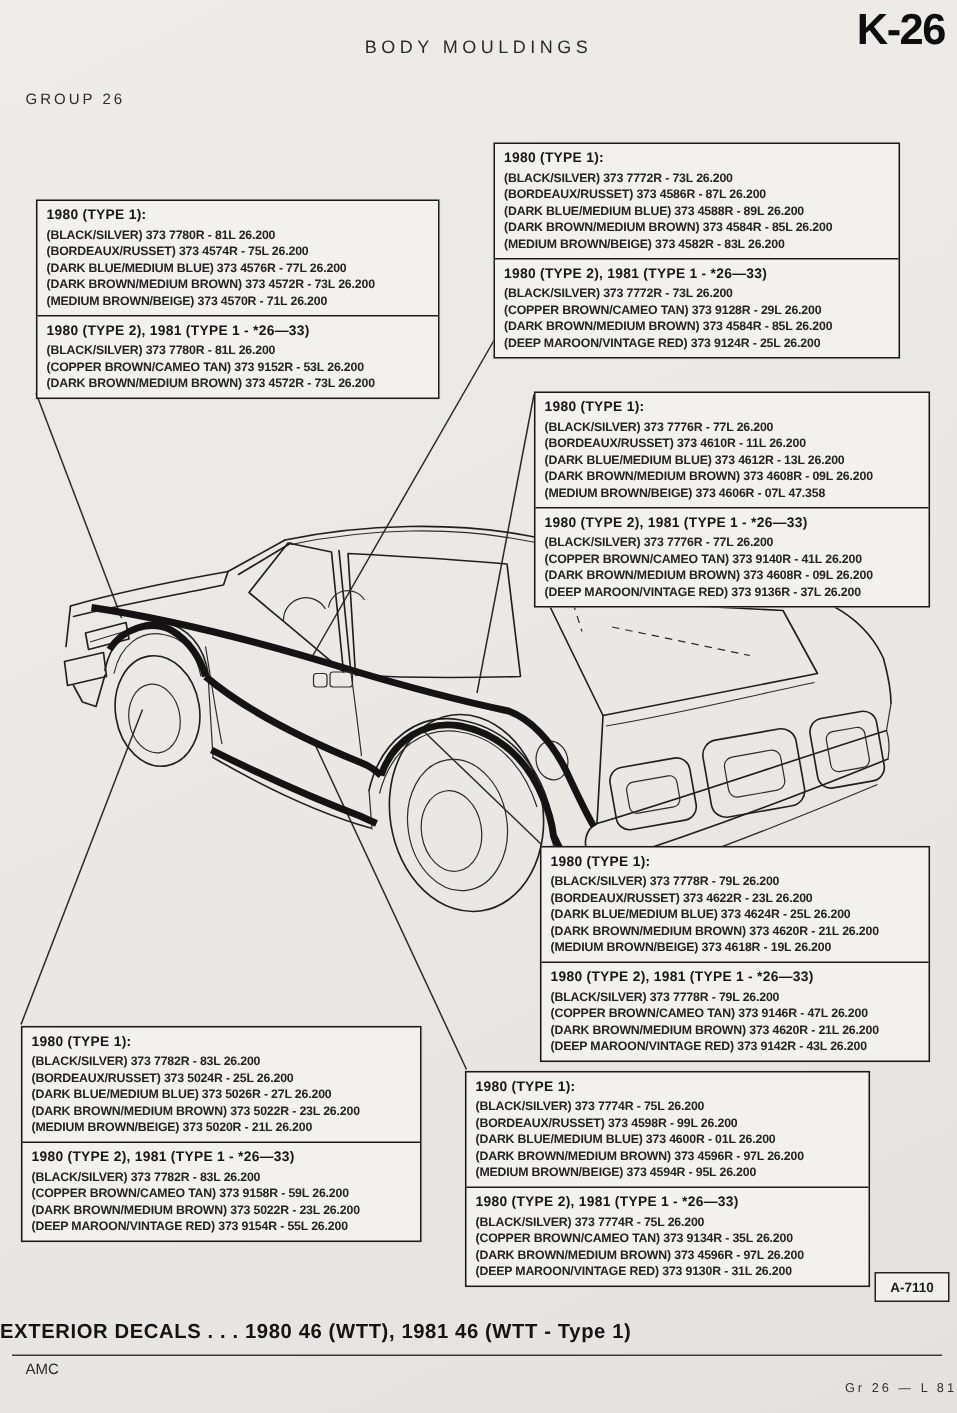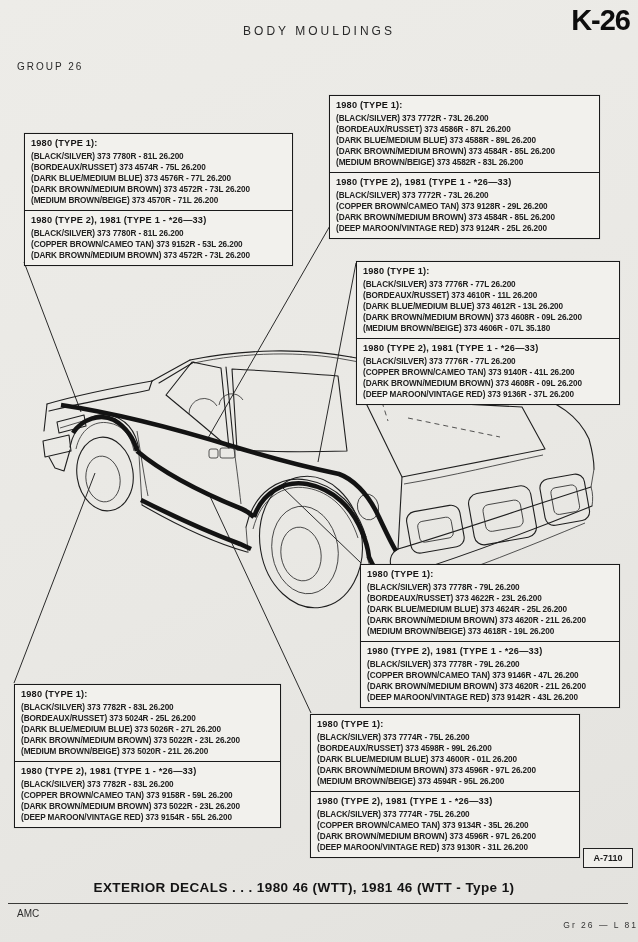--- a/index.html
+++ b/index.html
@@ -22,21 +22,21 @@
   .sec2{border-top:1.4px solid #1a1a1a;}
   .sec-head{font-size:9.2px;line-height:12px;font-weight:bold;letter-spacing:.2px;color:#161616;margin-bottom:2px;white-space:nowrap;}
   .part-line{font-size:8.2px;line-height:11px;font-weight:bold;letter-spacing:-0.1px;color:#222;white-space:nowrap;}
   
   .fig-code{
     position:absolute;left:583px;top:848px;width:48px;height:18px;
     border:1.4px solid #222;background:#f0efeb;font-size:9px;font-weight:bold;
     display:flex;align-items:center;justify-content:center;color:#1a1a1a;
   }
   
-  .caption{position:absolute;left:0;right:30px;top:880px;text-align:center;font-size:13.5px;font-weight:bold;letter-spacing:.4px;color:#141414;}
+  .caption{position:absolute;left:0;right:30px;top:880px;text-align:left;font-size:13.5px;font-weight:bold;letter-spacing:.4px;color:#141414;}
   .rule{position:absolute;left:8px;right:10px;top:903px;border-top:1.6px solid #3a3a38;}
   .ftr-left{position:absolute;left:17px;top:908px;font-size:10px;color:#2c2c2c;}
   .ftr-center{position:absolute;left:0;right:0;top:920px;text-align:right;font-size:8.5px;letter-spacing:2px;color:#333;}
   svg{position:absolute;left:0;top:0;}
   .ink{stroke:#1f1f1f;fill:none;stroke-width:1.1;stroke-linecap:round;stroke-linejoin:round;}
   .ink-thin{stroke:#2b2b2b;fill:none;stroke-width:0.8;}
   .decal{stroke:#131313;fill:none;stroke-width:4.6;stroke-linecap:butt;}
   .leader{stroke:#2a2a2a;fill:none;stroke-width:1;}
   .dash{stroke-dasharray:5 4;}
 </style>
@@ -188,21 +188,21 @@
   </div>
 
   <div class="spec-box" style="left:356px;top:261px;width:262px">
     <div class="sec">
       <div class="sec-head">1980 (TYPE 1):</div>
       <div>
           <div class="part-line">(BLACK/SILVER) 373 7776R - 77L  26.200</div>
           <div class="part-line">(BORDEAUX/RUSSET) 373 4610R - 11L  26.200</div>
           <div class="part-line">(DARK BLUE/MEDIUM BLUE) 373 4612R - 13L  26.200</div>
           <div class="part-line">(DARK BROWN/MEDIUM BROWN) 373 4608R - 09L  26.200</div>
-          <div class="part-line">(MEDIUM BROWN/BEIGE) 373 4606R - 07L  35.180</div>
+          <div class="part-line">(MEDIUM BROWN/BEIGE) 373 4606R - 07L  47.358</div>
         </div>
     </div>
     <div class="sec sec2">
       <div class="sec-head">1980 (TYPE 2), 1981 (TYPE 1 - *26—33)</div>
       <div>
           <div class="part-line">(BLACK/SILVER) 373 7776R - 77L  26.200</div>
           <div class="part-line">(COPPER BROWN/CAMEO TAN) 373 9140R - 41L  26.200</div>
           <div class="part-line">(DARK BROWN/MEDIUM BROWN) 373 4608R - 09L  26.200</div>
           <div class="part-line">(DEEP MAROON/VINTAGE RED) 373 9136R - 37L  26.200</div>
         </div>

